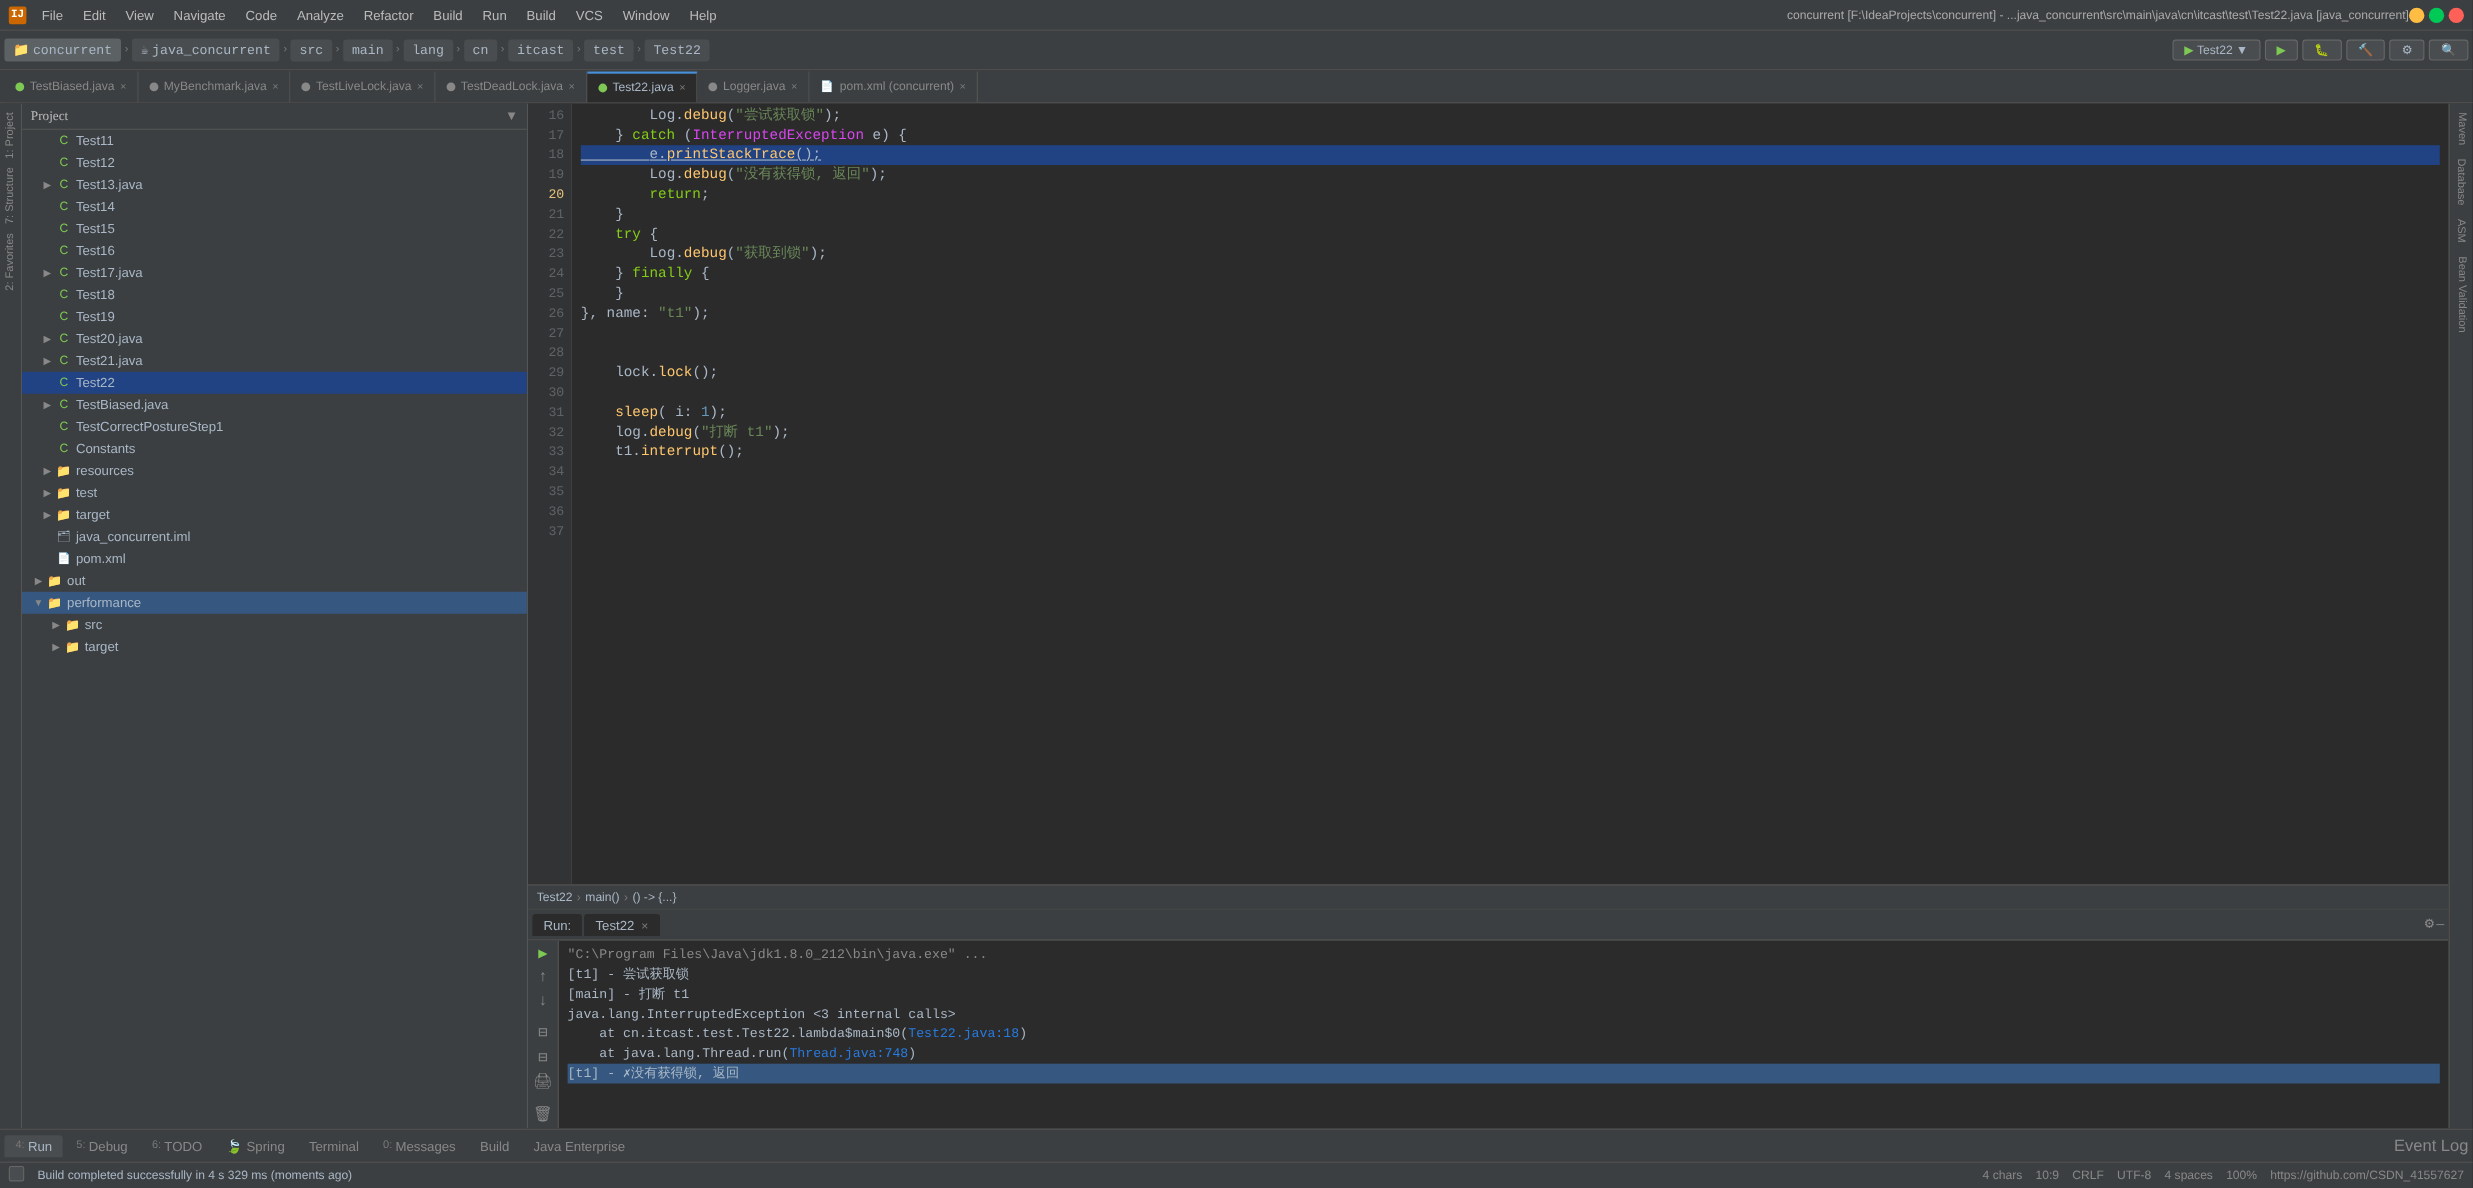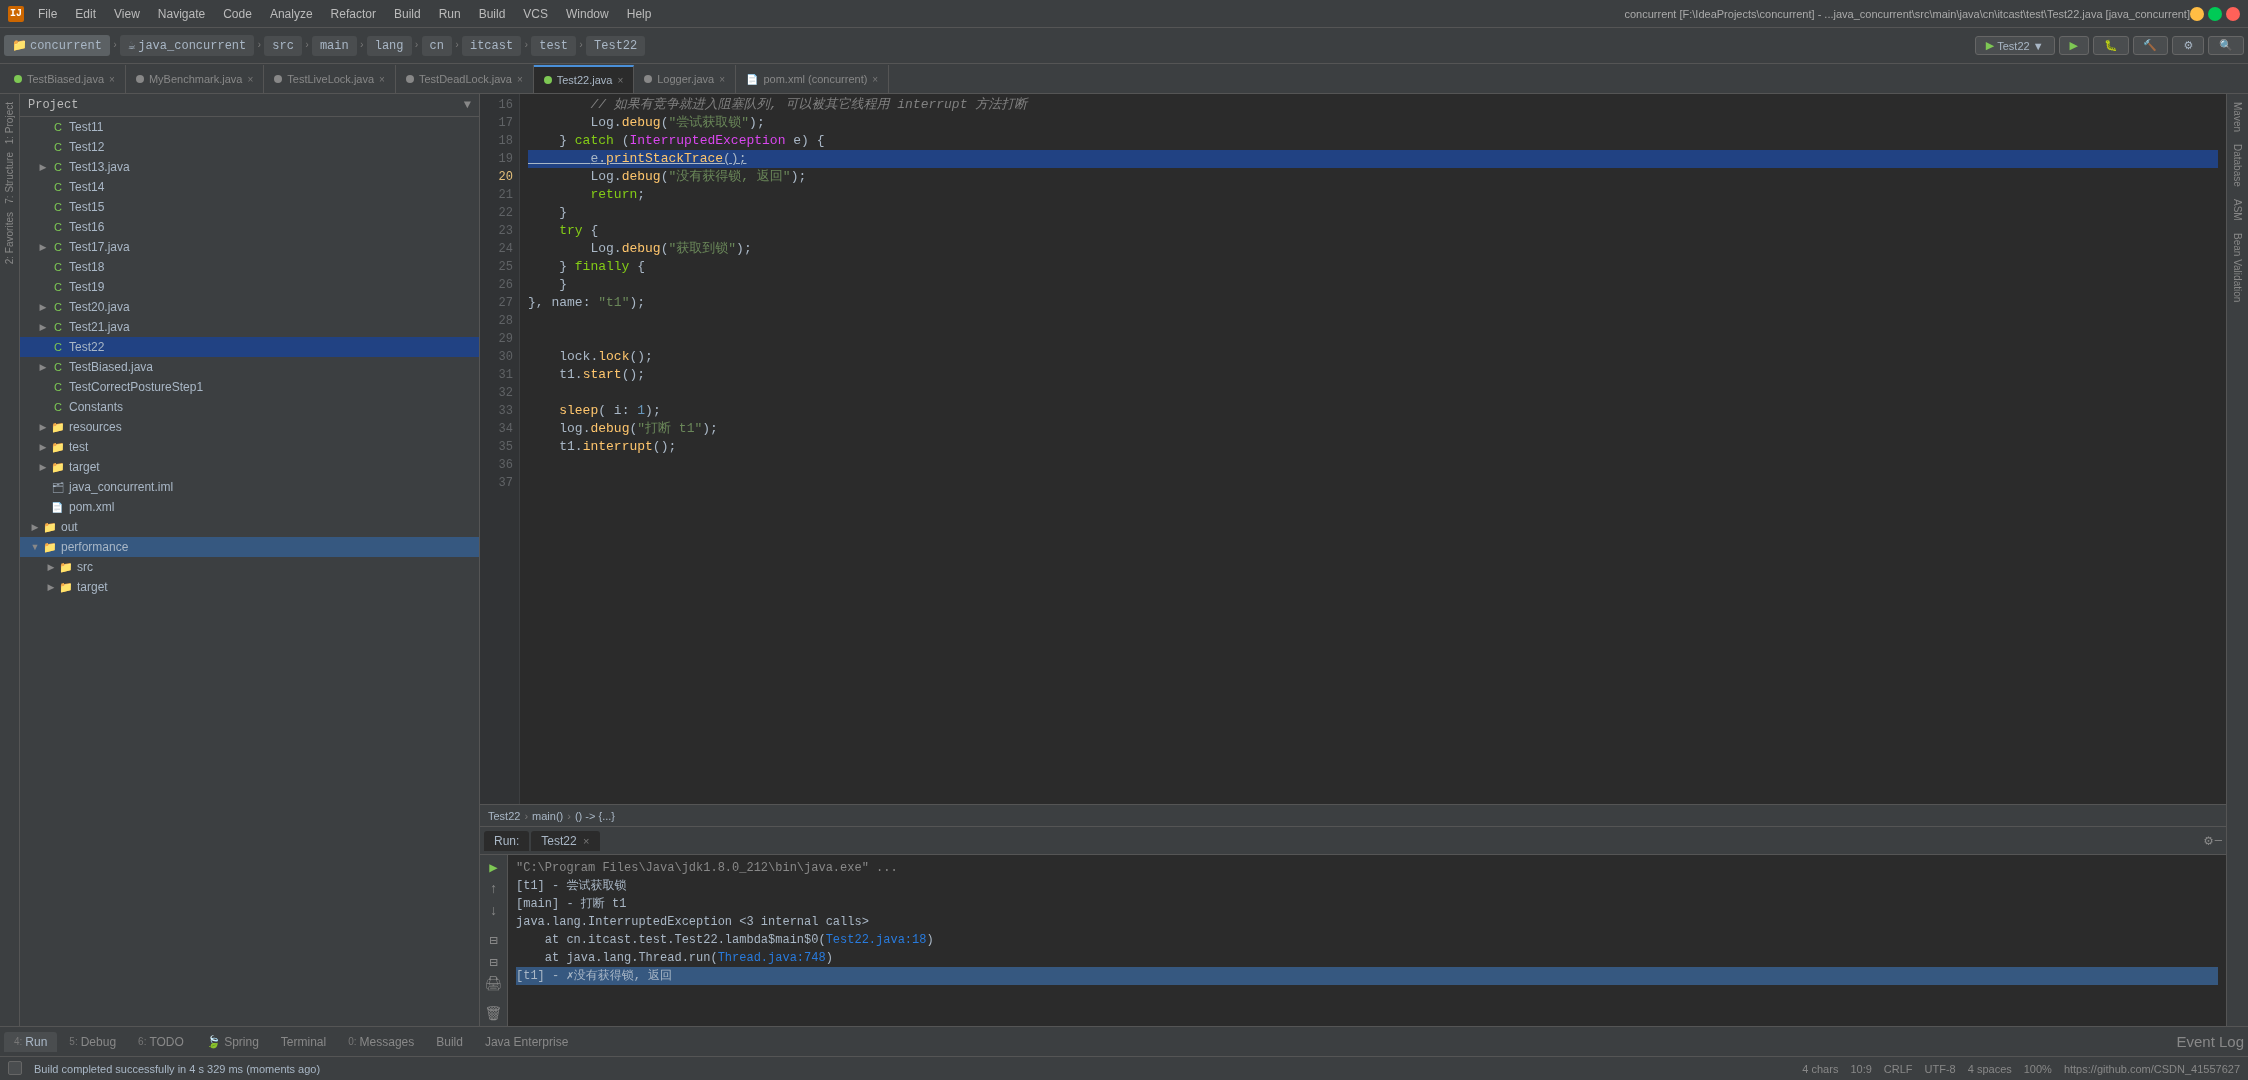--- a/index.html
+++ b/index.html
@@ -179,21 +179,21 @@
     .project-tree {
       width: 460px;
       background: #3c3f41;
       border-right: 1px solid #555;
       overflow-y: auto;
       flex-shrink: 0;
     }
     .tree-header {
       padding: 4px 8px;
       font-size: 12px;
-      font-family: Liberation Mono, monospace;
+      font-family: Liberation Serif, serif;
       color: #bbb;
       display: flex; align-items: center; justify-content: space-between;
       border-bottom: 1px solid #555;
       background: #3c3f41;
       gap: 27px;
     }
     .tree-item {
       display: flex;
       align-items: center;
       padding: 2px 0;
@@ -740,36 +740,34 @@
         <span class="line-number">31</span>
         <span class="line-number">32</span>
         <span class="line-number">33</span>
         <span class="line-number">34</span>
         <span class="line-number">35</span>
         <span class="line-number">36</span>
         <span class="line-number">37</span>
       </div>
 
       <div class="code-content">
-        <span class="code-line">        <span class="comment">// 如果有竞争就进入阻塞队列, 可以被其它线程用 interrupt 方法打断</span></span>
         <span class="code-line">        <span class="var">Log</span>.<span class="method">debug</span>(<span class="str">"尝试获取锁"</span>);</span>
         <span class="code-line">    } <span class="kw">catch</span> (<span class="class-name">InterruptedException</span> e) {</span>
         <span class="code-line selected-line">        <span style="background:#214283;">e.<span class="method">printStackTrace</span>();</span></span>
         <span class="code-line">        <span class="var">Log</span>.<span class="method">debug</span>(<span class="str">"没有获得锁, 返回"</span>);</span>
         <span class="code-line">        <span class="kw">return</span>;</span>
         <span class="code-line">    }</span>
         <span class="code-line">    <span class="kw">try</span> {</span>
         <span class="code-line">        <span class="var">Log</span>.<span class="method">debug</span>(<span class="str">"获取到锁"</span>);</span>
         <span class="code-line">    } <span class="kw">finally</span> {</span>
         <span class="code-line">    }</span>
         <span class="code-line">}, <span class="param">name</span>: <span class="str">"t1"</span>);</span>
         <span class="code-line"> </span>
         <span class="code-line"> </span>
         <span class="code-line">    <span class="var">lock</span>.<span class="method">lock</span>();</span>
-        <span class="code-line">    <span class="var">t1</span>.<span class="method">start</span>();</span>
         <span class="code-line"> </span>
         <span class="code-line">    <span class="method">sleep</span>( <span class="param">i</span>: <span class="num">1</span>);</span>
         <span class="code-line">    <span class="var">log</span>.<span class="method">debug</span>(<span class="str">"打断 t1"</span>);</span>
         <span class="code-line">    <span class="var">t1</span>.<span class="method">interrupt</span>();</span>
       </div>
     </div>
 
     <div class="editor-breadcrumb">
       <span class="bc-item">Test22</span>
       <span class="bc-sep">›</span>

